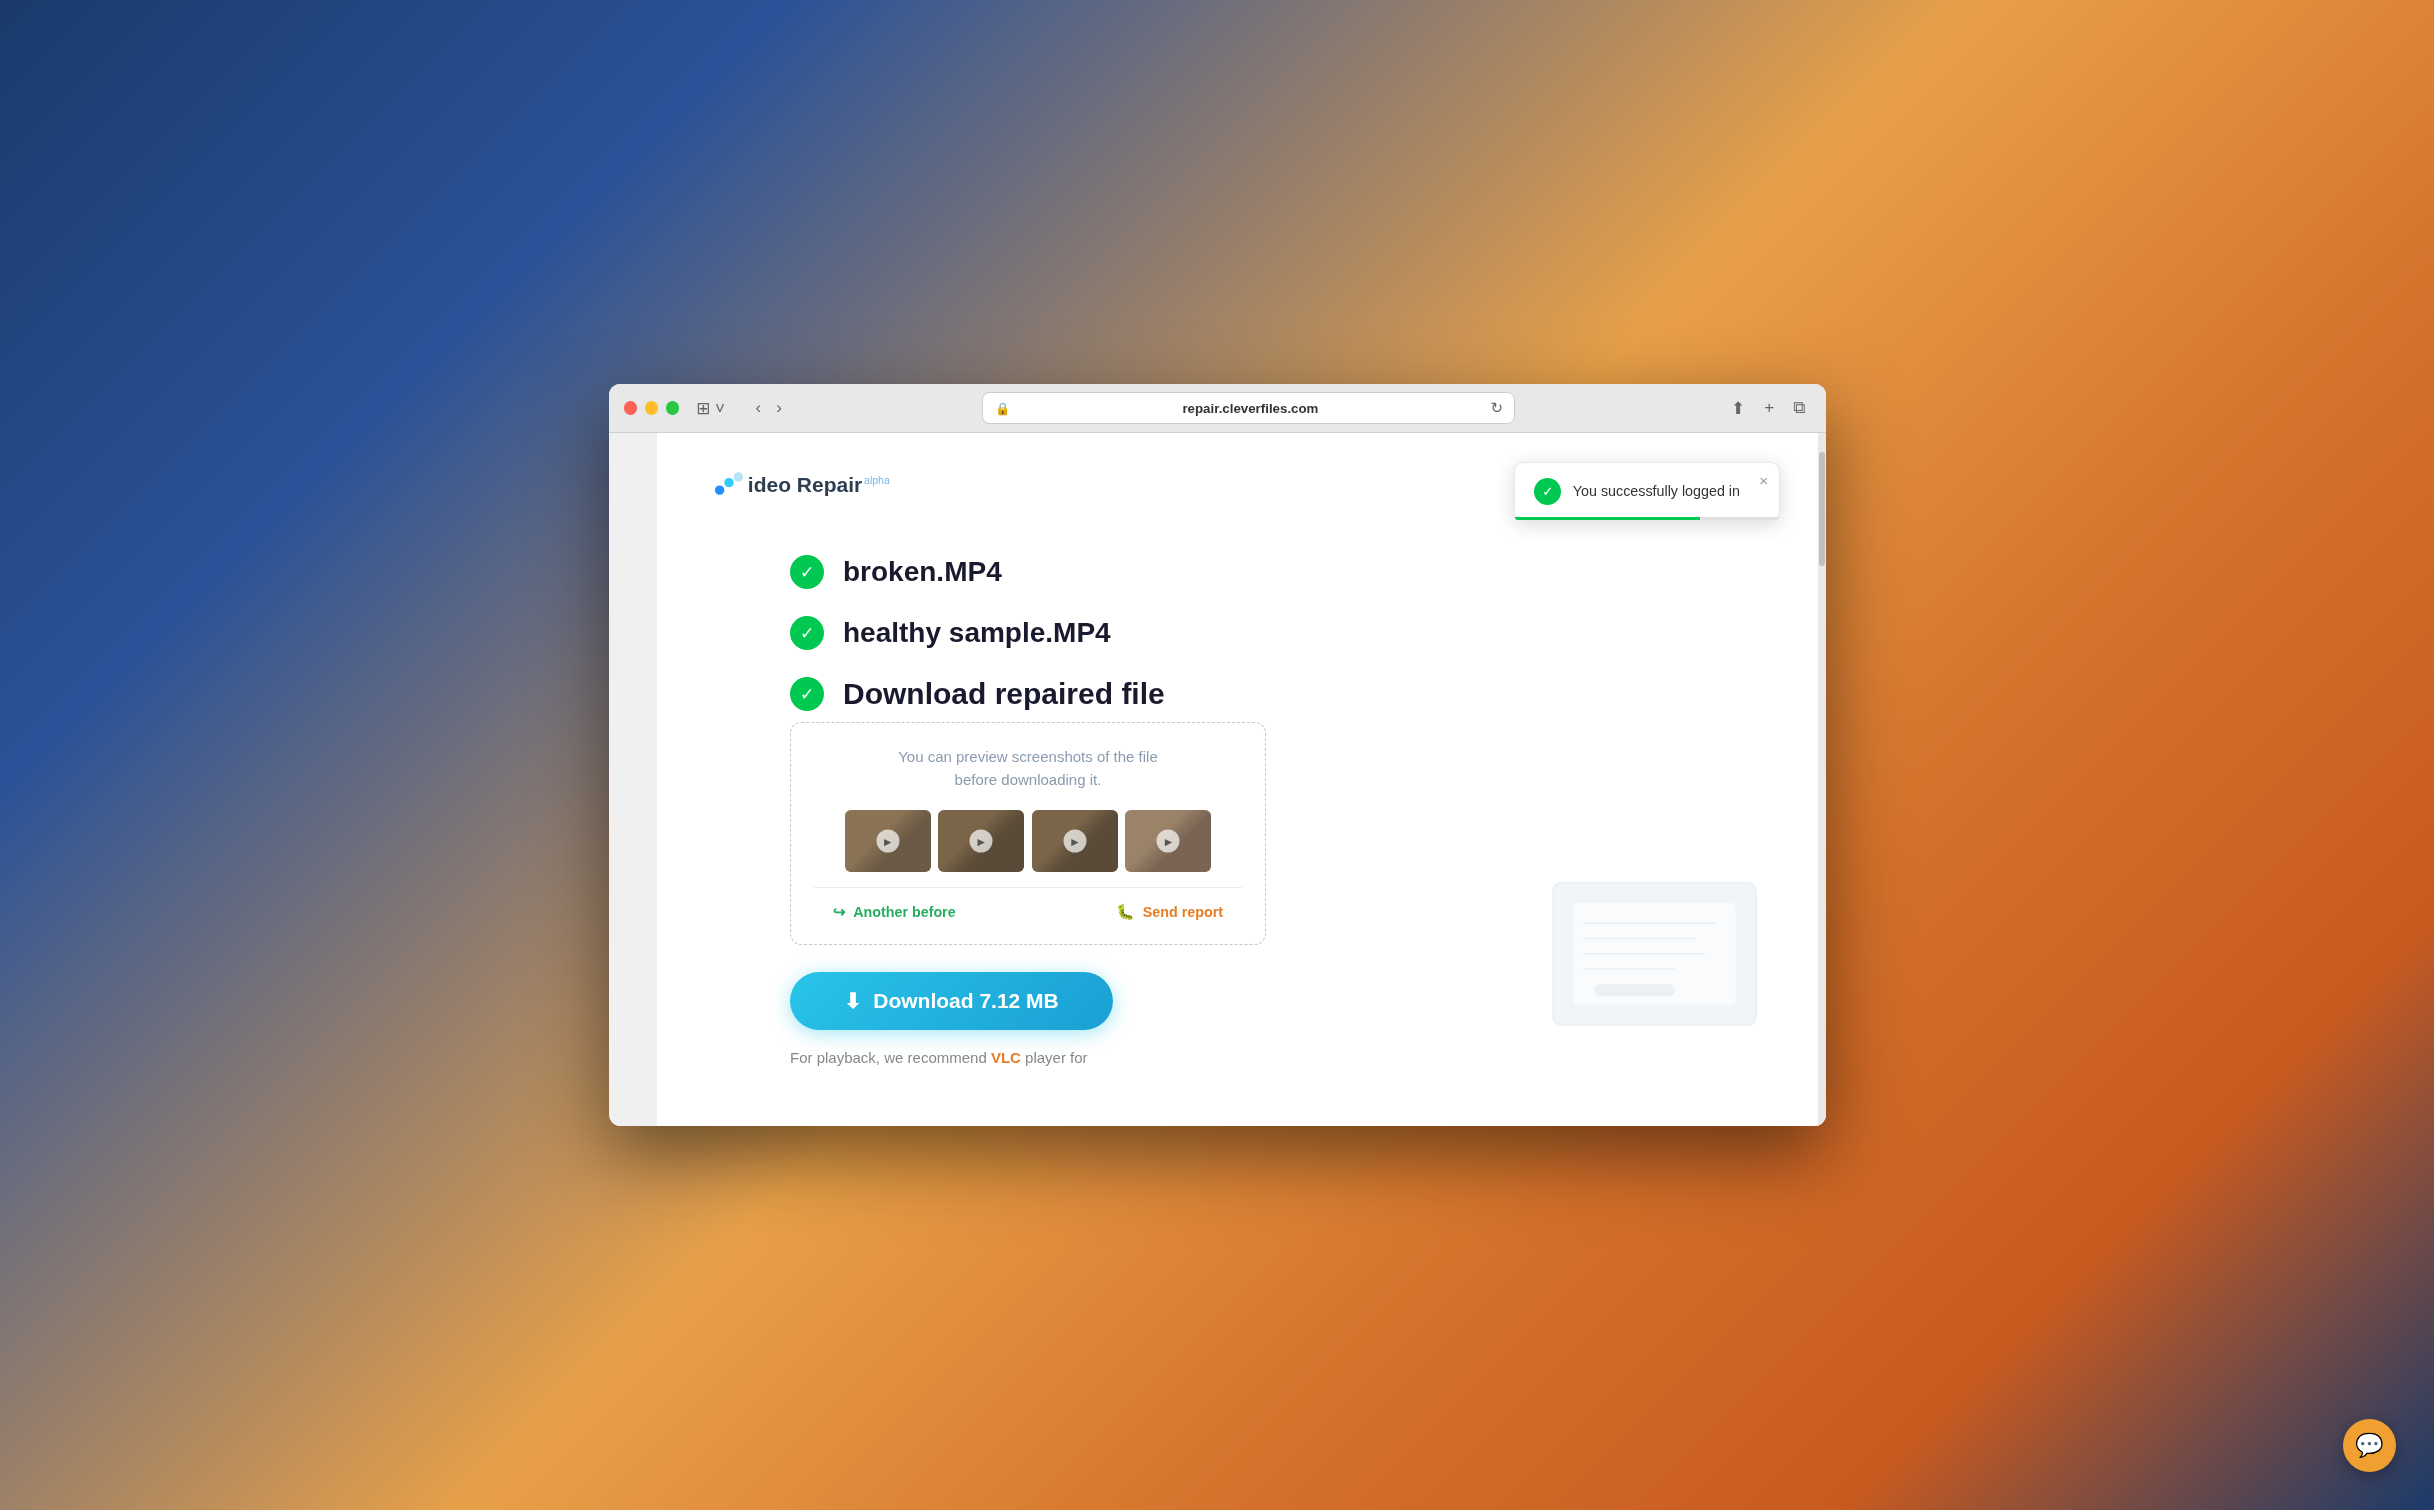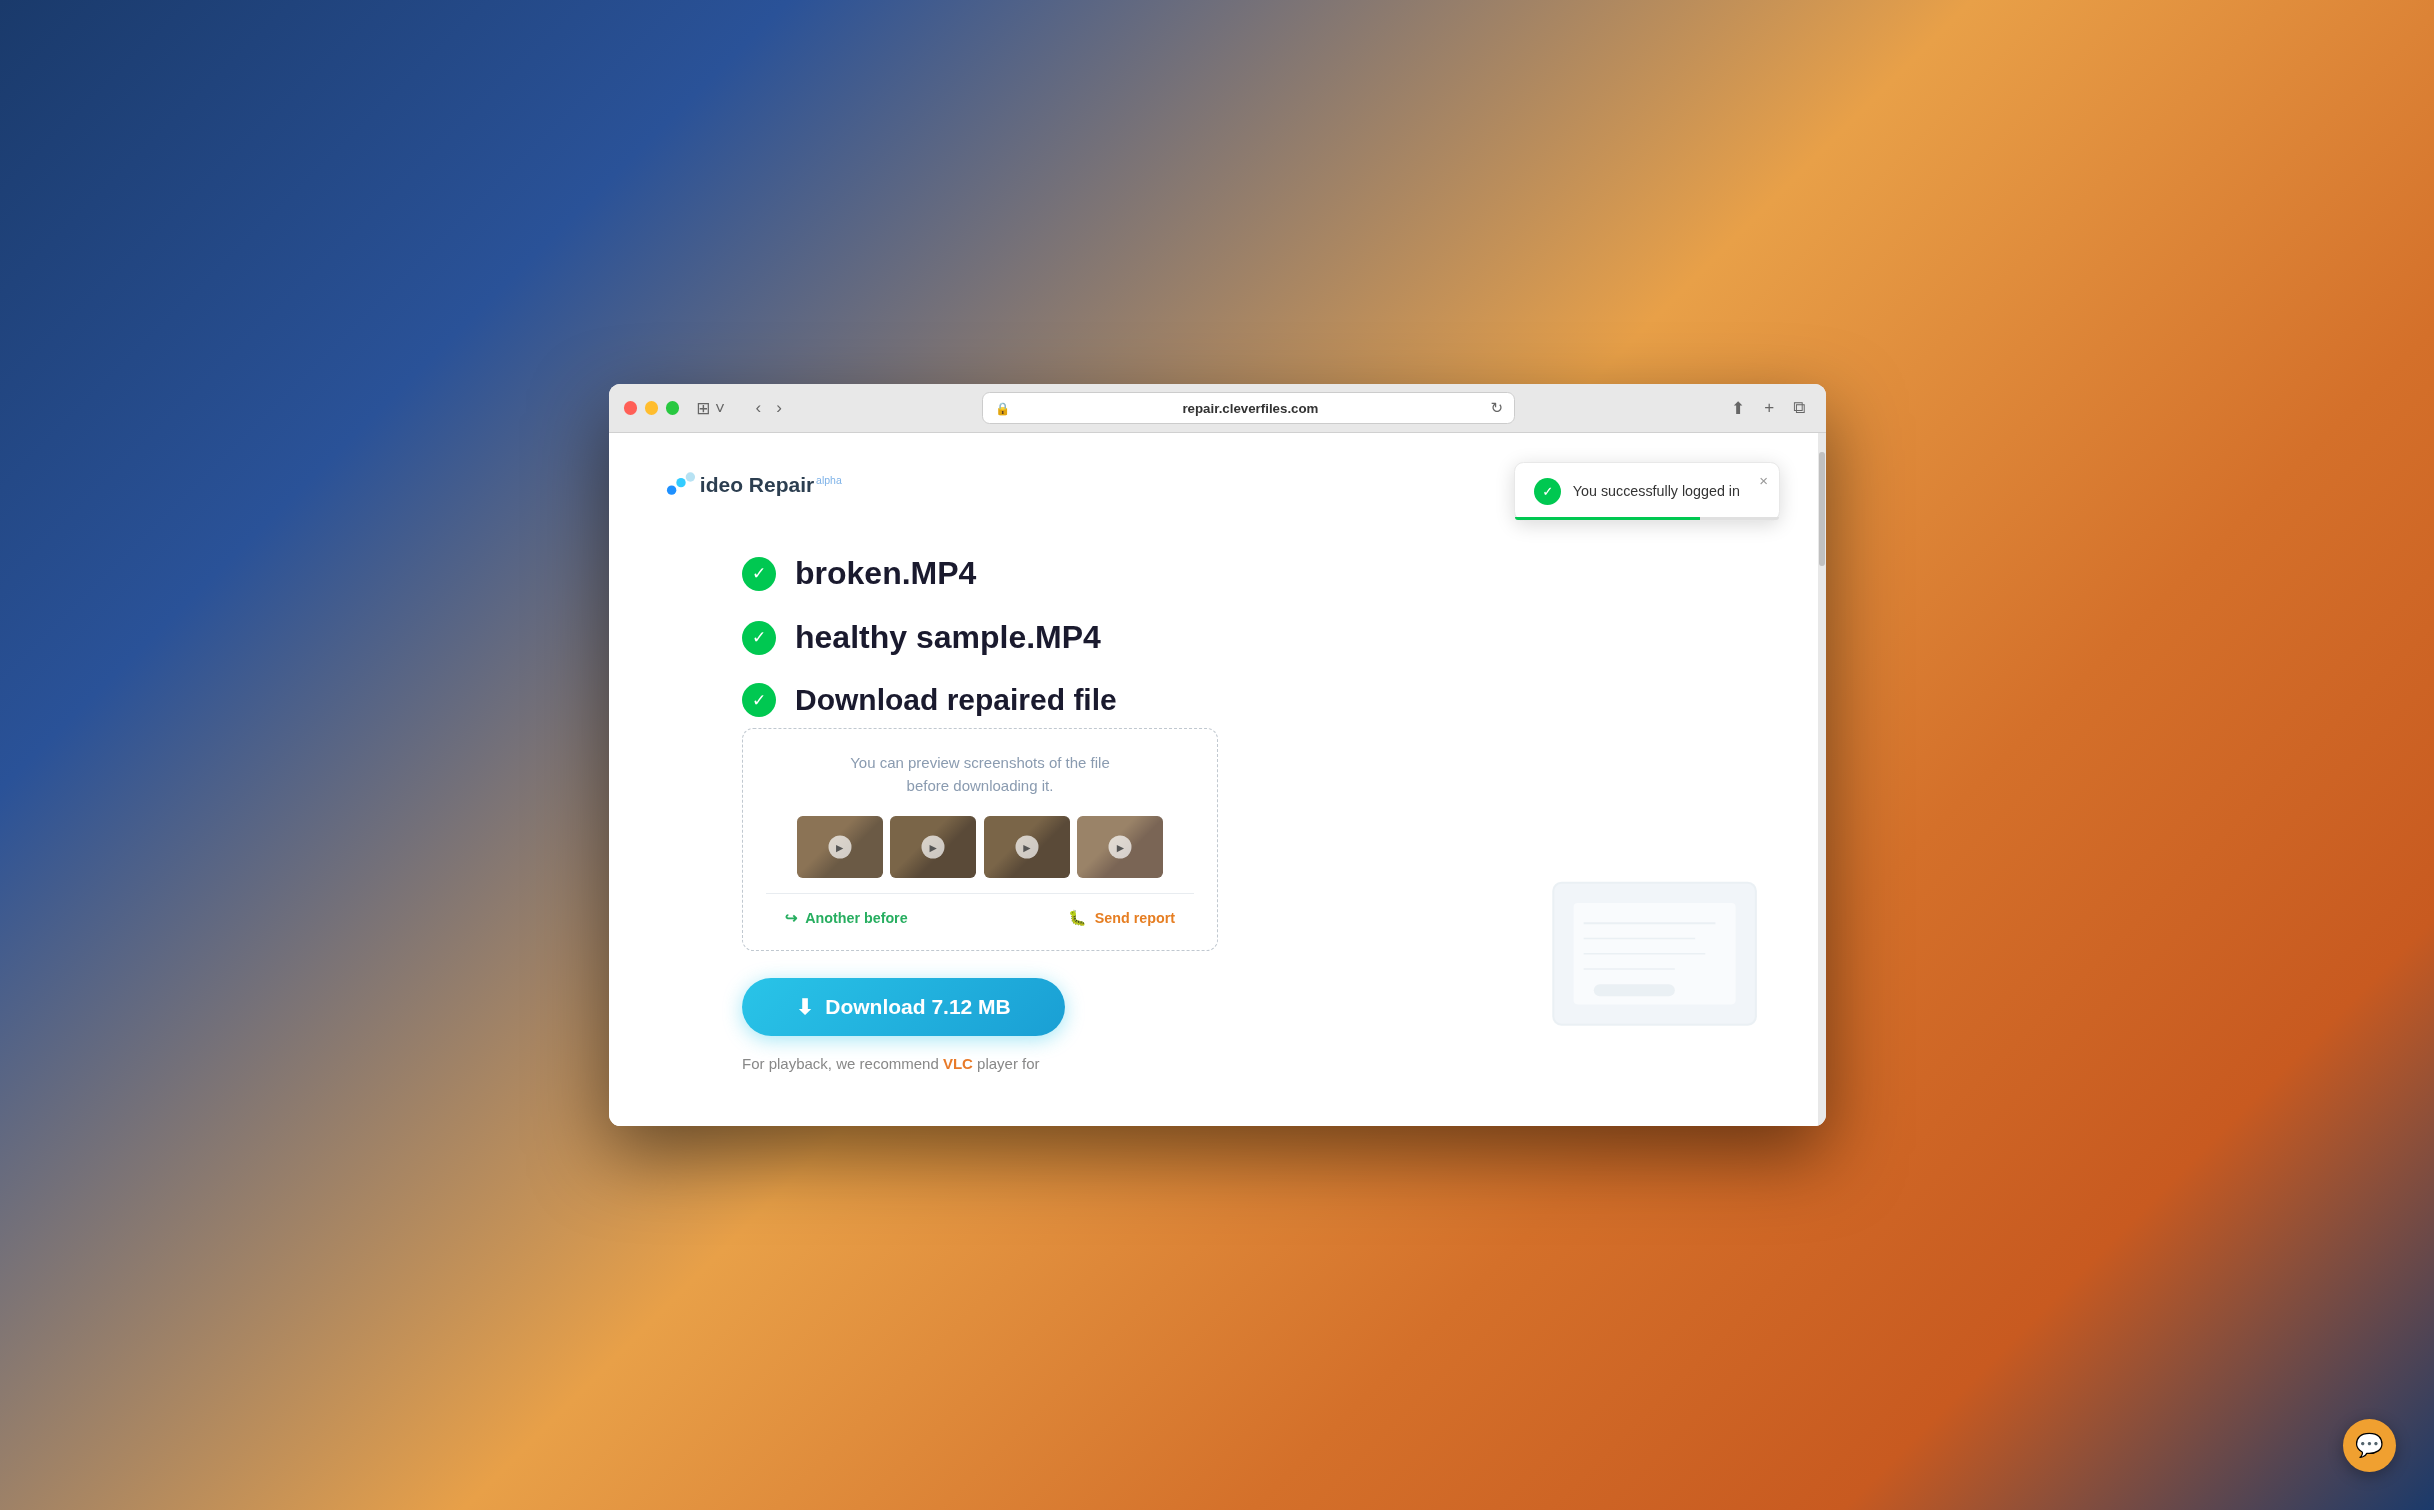--- a/index.html
+++ b/index.html
@@ -117,20 +117,21 @@
       display: flex;
       flex: 1;
       overflow: hidden;
     }
 
     .browser-content {
       flex: 1;
       background: white;
       overflow-y: auto;
       position: relative;
+      margin-left: 48px;
     }
 
     
     .scrollbar {
       width: 7.6px;
       background: #e8e8e8;
       position: relative;
     }
     .scrollbar-thumb {
       width: 5.7px;
@@ -256,21 +257,21 @@
       background: #00c851;
       display: flex;
       align-items: center;
       justify-content: center;
       color: white;
       font-size: 17px;
       flex-shrink: 0;
     }
 
     .step-label {
-      font-size: 32px;
+      font-size: 28px;
       font-weight: 700;
       color: #1a1a2e;
     }
 
     .step-label.active {
       font-size: 30px;
     }
 
     
     .preview-box {

